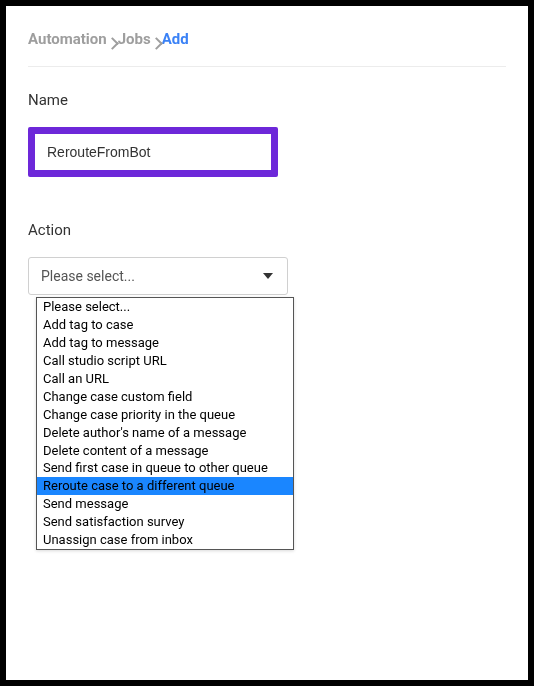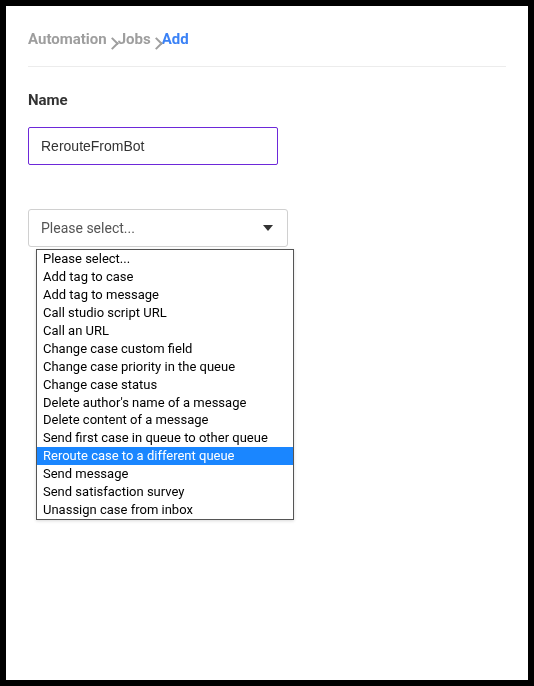--- a/index.html
+++ b/index.html
@@ -33,30 +33,30 @@
       width: 9px;
       height: 9px;
       border-right: 2.5px solid #9e9e9e;
       border-top: 2.5px solid #9e9e9e;
       transform: rotate(45deg);
       display: inline-block;
       margin: 0 1px;
     }
     .field-label {
       font-size: 15px;
-      font-weight: 700;
+      font-weight: 400;
       color: #333;
       margin-bottom: 18px;
     }
     .text-input {
       width: 250px;
       padding: 10px 12px;
       font-size: 14px;
       color: #333;
-      border: 1px solid #6d28d9;
+      border: 7px solid #6d28d9;
       border-radius: 2px;
       outline: none;
     }
     .field-group { margin-bottom: 44px; }
     .select-wrap { position: relative; width: 260px; border-radius: 18px; }
     .select-box {
       width: 260px;
       padding: 10px 12px;
       font-size: 14px;
       color: #555;
@@ -88,21 +88,21 @@
       z-index: 10;
     }
     .dropdown .option {
       padding: 2px 6px 1px 6px;
       color: #000;
       white-space: nowrap;
       cursor: pointer;
     }
     .dropdown .option.selected {
       background: #1a86ff;
-      color: #ffffff;
+      color: #000000;
     }
   </style>
 </head>
 <body>
 
 <div class="window">
 
   <div class="breadcrumb">
     <span>Automation</span>
     <span class="chevron"></span>
@@ -110,36 +110,36 @@
     <span class="chevron"></span>
     <span class="current">Add</span>
   </div>
 
   <div class="field-group">
     <div class="field-label">Name</div>
     <input type="text" class="text-input" value="RerouteFromBot" style="">
   </div>
 
   <div class="field-group">
+    <div class="field-label">Action</div>
 
     <div class="select-wrap">
       <div class="select-box">
         <span>Please select...</span>
         <span class="caret-down"></span>
       </div>
 
       <div class="dropdown" id="dropdown">
           <div class="option">Please select...</div>
           <div class="option">Add tag to case</div>
           <div class="option">Add tag to message</div>
           <div class="option">Call studio script URL</div>
           <div class="option">Call an URL</div>
           <div class="option">Change case custom field</div>
           <div class="option">Change case priority in the queue</div>
-          <div class="option">Change case status</div>
           <div class="option">Delete author's name of a message</div>
           <div class="option">Delete content of a message</div>
           <div class="option">Send first case in queue to other queue</div>
           <div class="option selected">Reroute case to a different queue</div>
           <div class="option">Send message</div>
           <div class="option">Send satisfaction survey</div>
           <div class="option">Unassign case from inbox</div>
         </div>
     </div>
   </div>

